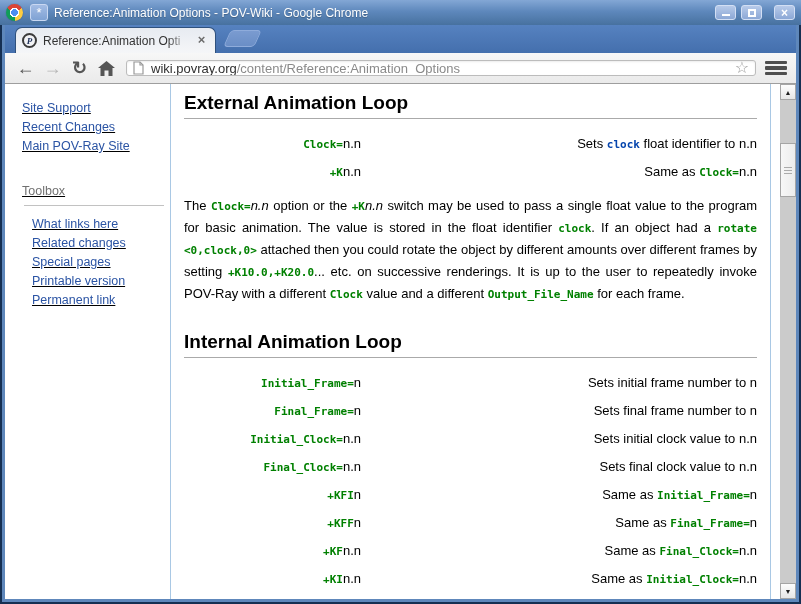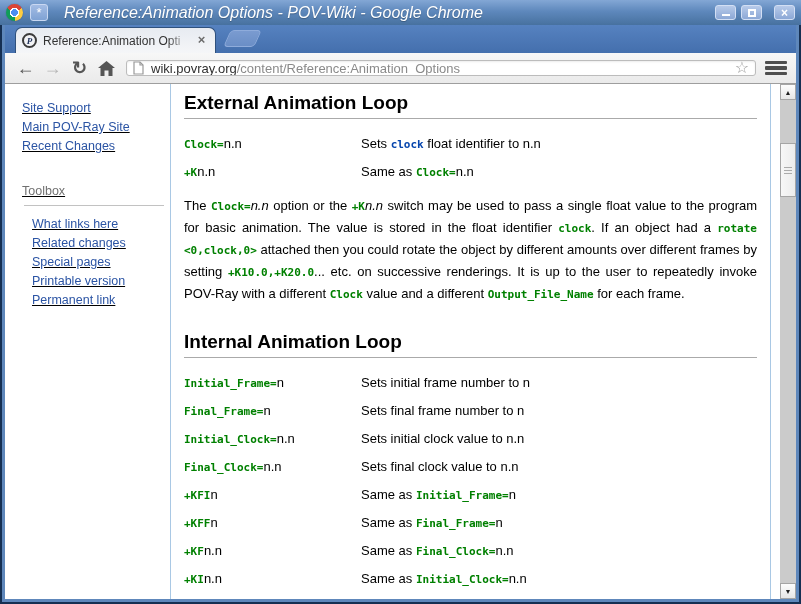--- a/index.html
+++ b/index.html
@@ -23,22 +23,22 @@
       radial-gradient(circle at 50% 50%, #4E8EF0 0 28%, #FFFFFF 29% 40%, rgba(0,0,0,0) 41%),
       conic-gradient(from -60deg, #DB4437 0 120deg, #FFCD40 120deg 240deg, #0F9D58 240deg 360deg);
     box-shadow:0 0 1px rgba(0,0,0,.5);
   }
   .win-menu-btn {
     width:18px; height:17px; margin-left:7px; flex:none;
     border:1px solid #C9D8F2; border-radius:3px;
     background:linear-gradient(#A3BCE4, #7FA2D4);
     color:#fff; font-size:13px; line-height:15px; text-align:center;
   }
-  .window-title { color:#fff; font-size:16px; margin-left:16px; white-space:nowrap;
-    text-shadow:0 1px 1px rgba(0,0,0,.25); flex:1; overflow:hidden;font-style:italic; }
+  .window-title { color:#fff; font-size:12px; margin-left:6px; white-space:nowrap;
+    text-shadow:0 1px 1px rgba(0,0,0,.25); flex:1; overflow:hidden; }
   .tb-btn {
     width:21px; height:15px; border-radius:3px; margin-left:5px; flex:none;
     border:1px solid #D3DFF4;
     background:linear-gradient(#B7CAE9, #8CA8D6);
     position:relative;
   }
   .tb-btn.close-btn { margin-left:12px; margin-right:6px; }
   .glyph-min { position:absolute; left:6px; bottom:3px; width:8px; height:2px; background:#fff; }
   .glyph-max { position:absolute; left:6px; top:3px; width:8px; height:8px; border:2px solid #fff; }
   .glyph-x  { position:absolute; inset:0; color:#fff; font-size:12px; font-weight:bold;
@@ -117,21 +117,21 @@
   .side-divider { border:none; border-top:1px solid #C2C2C2; margin:4px 6px 0 2px; }
   .toolbox-list { margin-top:9px;margin-left:10px; }
 
   
   .main { position:absolute; top:0; left:165px; width:601px; height:100%;
     border-left:1px solid #A9C8E4; border-right:1px solid #A9C8E4;
     padding:5px 13px 0; background:#fff; }
   .section-heading { font-size:19px; font-weight:bold; color:#000000;
     margin:0; padding:3px 0 4px; border-bottom:1px solid #AAAAAA; line-height:22px; }
   .section-heading.second { margin-top:23px; }
-  .def-list { margin:17px 0 0; }
+  .def-list { margin:17px 0 0;text-align:right; }
   .def-row { display:flex; margin-bottom:12px; line-height:14px; }
   .def-term { width:177px; flex:none; }
   .def-desc { flex:1; }
   .para { font-size:13px; line-height:21px; text-align:justify; margin:15px 0 0; color:#000; }
 
   .seg-plain  { font-size:13px; color:#000; }
   .seg-italic { font-size:13px; color:#000; font-style:italic; }
   .seg-code, .seg-codelink {
     font-family:"DejaVu Sans Mono","Liberation Mono",monospace;
     font-size:11px; font-weight:bold;
@@ -208,23 +208,23 @@
           <div class="bar"></div>
         </div>
       </div>
 
       <div class="viewport">
 
         <div class="sidebar">
 
             <a class="side-link" href="#">Site Support</a>
 
+            <a class="side-link" href="#">Recent Changes</a>
+
             <a class="side-link" href="#">Main POV-Ray Site</a>
-
-            <a class="side-link" href="#">Recent Changes</a>
 
           <div class="toolbox-header">Toolbox</div>
           <hr class="side-divider">
           <div class="toolbox-list">
 
               <a class="side-link" href="#">What links here</a>
 
               <a class="side-link" href="#">Related changes</a>
 
               <a class="side-link" href="#">Special pages</a>

